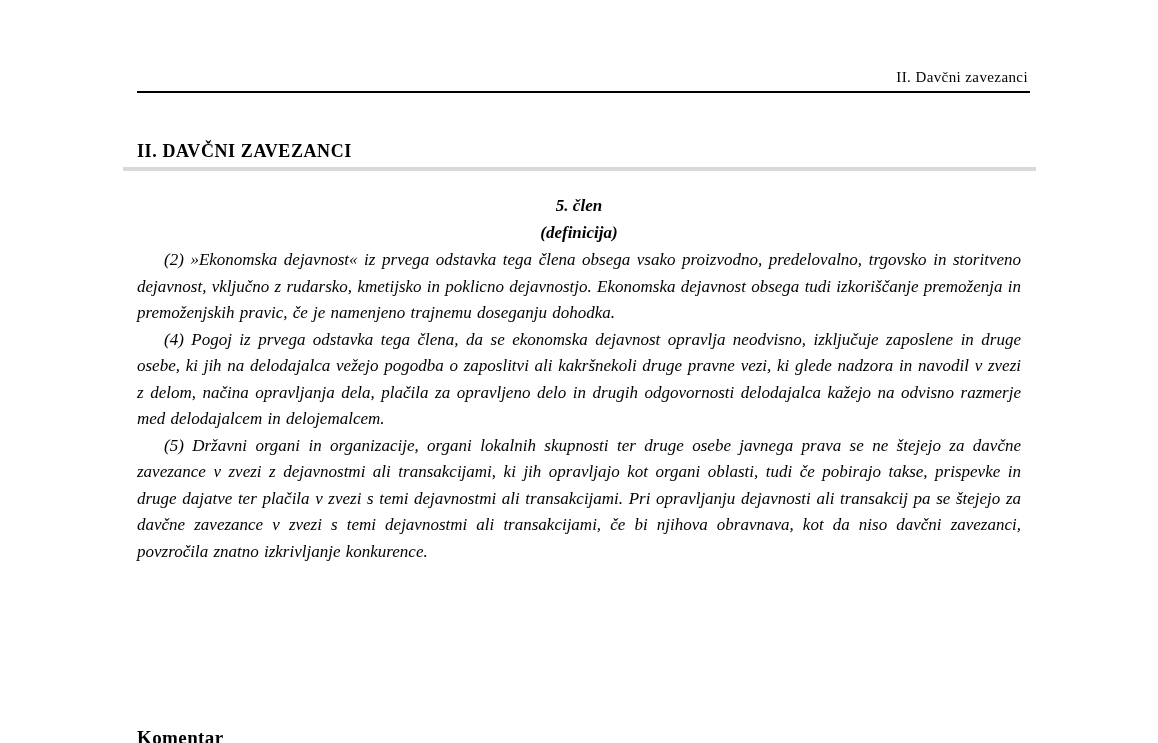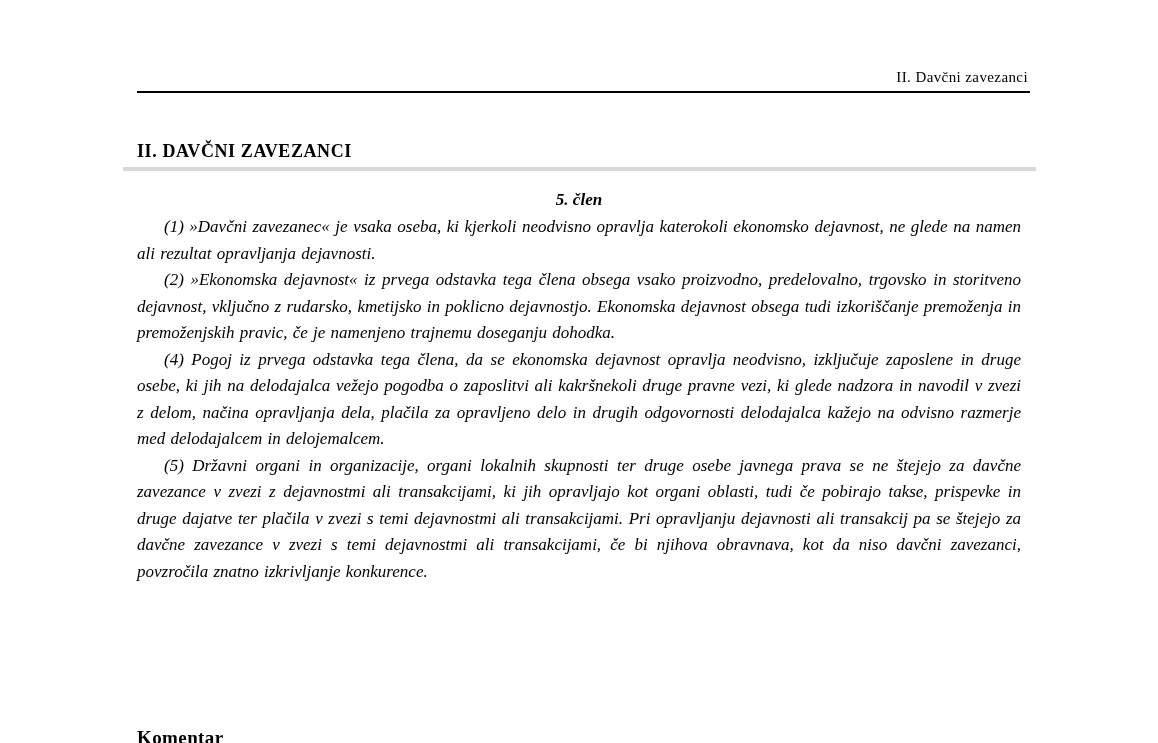--- a/index.html
+++ b/index.html
@@ -42,21 +42,21 @@
   .section-divider {
     position: absolute;
     top: 167px;
     left: 123px;
     width: 913px;
     height: 4px;
     background: #d9d9d9;
   }
   .article {
     position: absolute;
-    top: 186px;
+    top: 192px;
     left: 137px;
     width: 884px;
   }
   .article-title,
   .article-subtitle {
     text-align: center;
     font-size: 17px;
     font-weight: bold;
     font-style: italic;
     line-height: 27px;
@@ -90,22 +90,22 @@
   <div class="running-header">II. Davčni zavezanci</div>
 
   <div class="header-rule"></div>
 
   <h1 class="section-heading">II. DAVČNI ZAVEZANCI</h1>
 
   <div class="section-divider"></div>
 
   <div class="article">
     <div class="article-title">5. člen</div>
+    <div class="article-subtitle">(definicija)</div>
     <div class="article-body">
-        <p class="body-para">(1) »Davčni zavezanec« je vsaka oseba, ki kjerkoli neodvisno opravlja katerokoli ekonomsko dejavnost, ne glede na namen ali rezultat opravljanja dejavnosti.</p>
         <p class="body-para">(2) »Ekonomska dejavnost« iz prvega odstavka tega člena obsega vsako proizvodno, predelovalno, trgovsko in storitveno dejavnost, vključno z rudarsko, kmetijsko in poklicno dejavnostjo. Ekonomska dejavnost obsega tudi izkoriščanje premoženja in premoženjskih pravic, če je namenjeno trajnemu doseganju dohodka.</p>
         <p class="body-para">(4) Pogoj iz prvega odstavka tega člena, da se ekonomska dejavnost opravlja neodvisno, izključuje zaposlene in druge osebe, ki jih na delodajalca vežejo pogodba o zaposlitvi ali kakršnekoli druge pravne vezi, ki glede nadzora in navodil v zvezi z delom, načina opravljanja dela, plačila za opravljeno delo in drugih odgovornosti delodajalca kažejo na odvisno razmerje med delodajalcem in delojemalcem.</p>
         <p class="body-para">(5) Državni organi in organizacije, organi lokalnih skupnosti ter druge osebe javnega prava se ne štejejo za davčne zavezance v zvezi z dejavnostmi ali transakcijami, ki jih opravljajo kot organi oblasti, tudi če pobirajo takse, prispevke in druge dajatve ter plačila v zvezi s temi dejavnostmi ali transakcijami. Pri opravljanju dejavnosti ali transakcij pa se štejejo za davčne zavezance v zvezi s temi dejavnostmi ali transakcijami, če bi njihova obravnava, kot da niso davčni zavezanci, povzročila znatno izkrivljanje konkurence.</p>
       </div>
   </div>
 
   <div class="footer-heading">Komentar</div>
 
 </div>
 

